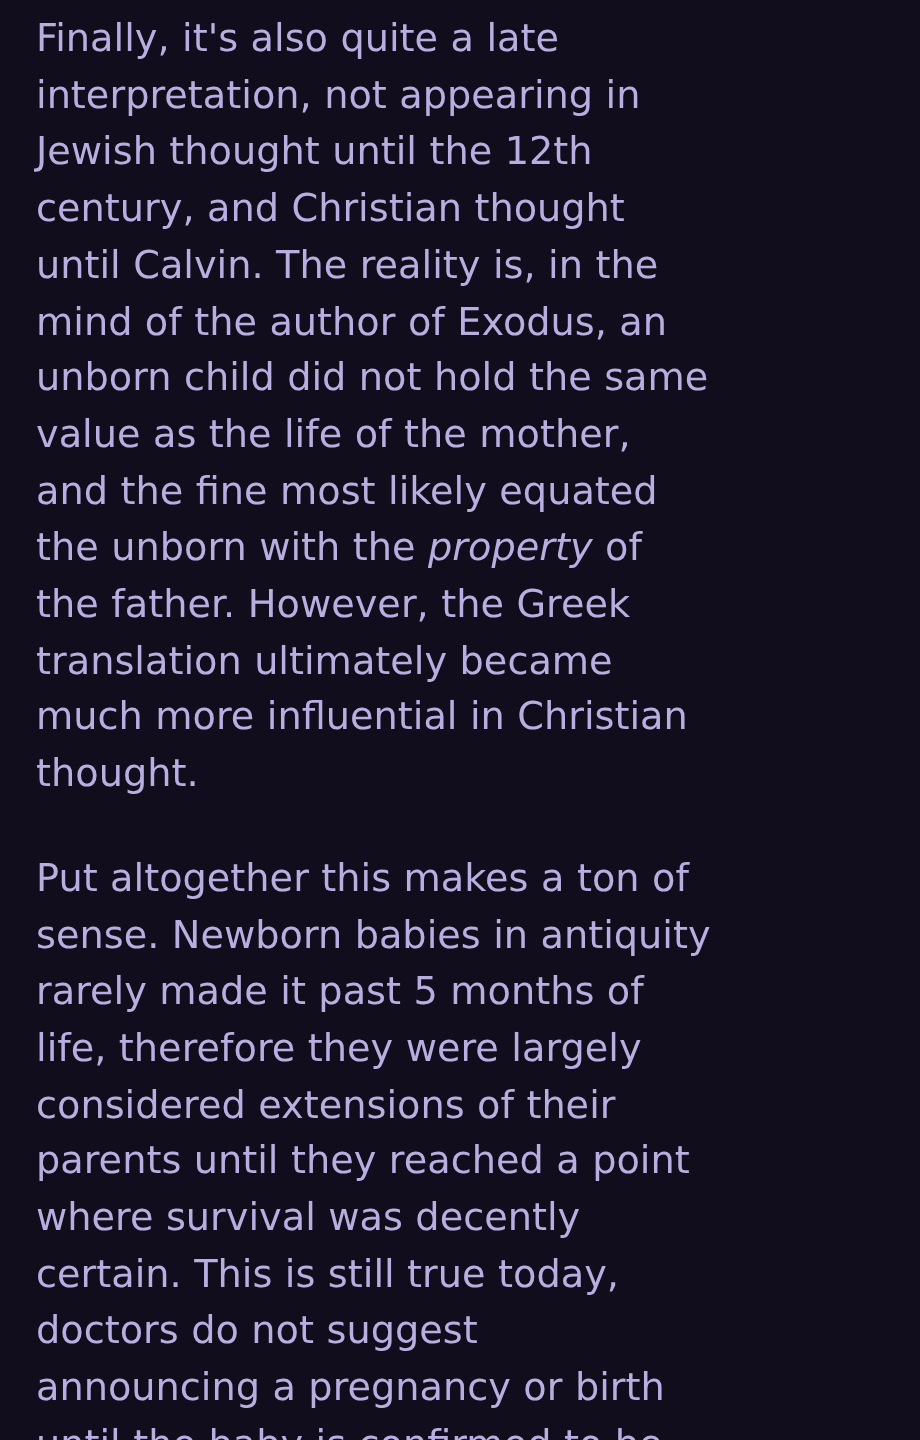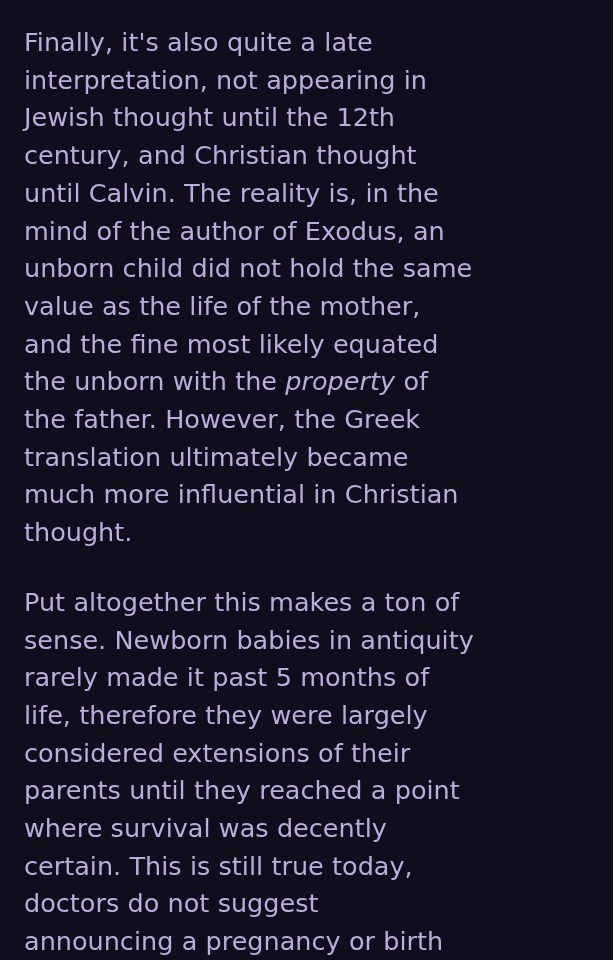--- a/index.html
+++ b/index.html
@@ -11,21 +11,21 @@
     width: 613px;
     height: 960px;
     overflow: hidden;
     font-family: "DejaVu Sans", sans-serif;
   }
   .page {
     width: 500px;
     height: 960px;
     background: #120d1c;
     box-sizing: border-box;
-    padding: 16px 24px;
+    padding: 0 24px;
     position: relative;
     overflow: hidden;
   }
   .para {
     color: #b9aee0;
     font-size: 25.5px;
     line-height: 37.7px;
     letter-spacing: 0.0px;
     font-weight: 400;
     margin: 0;

